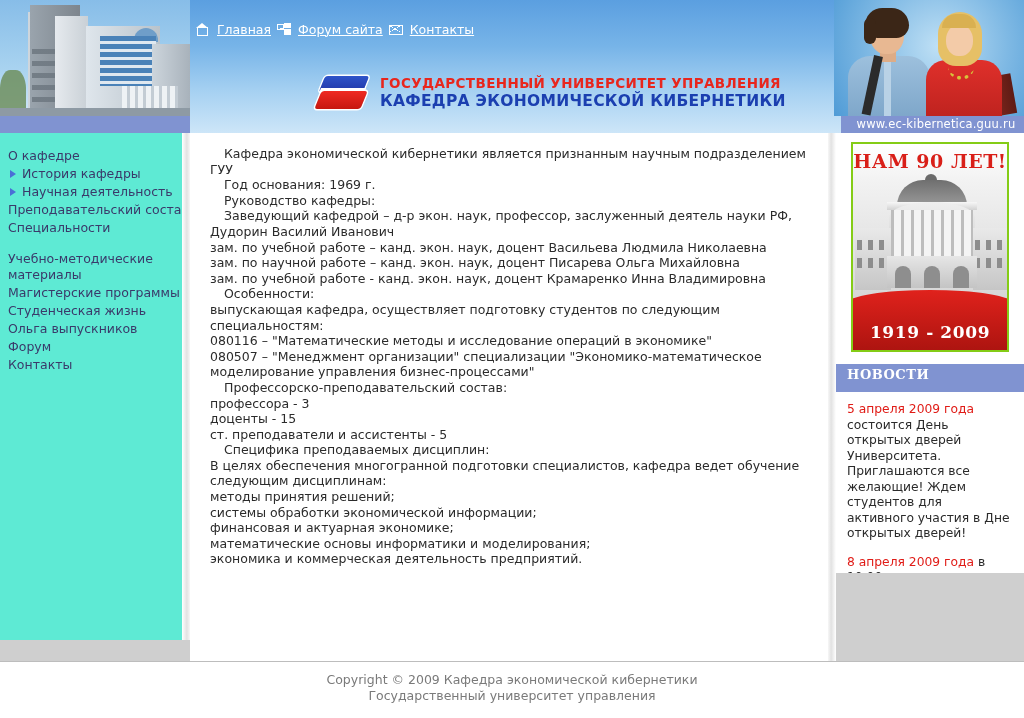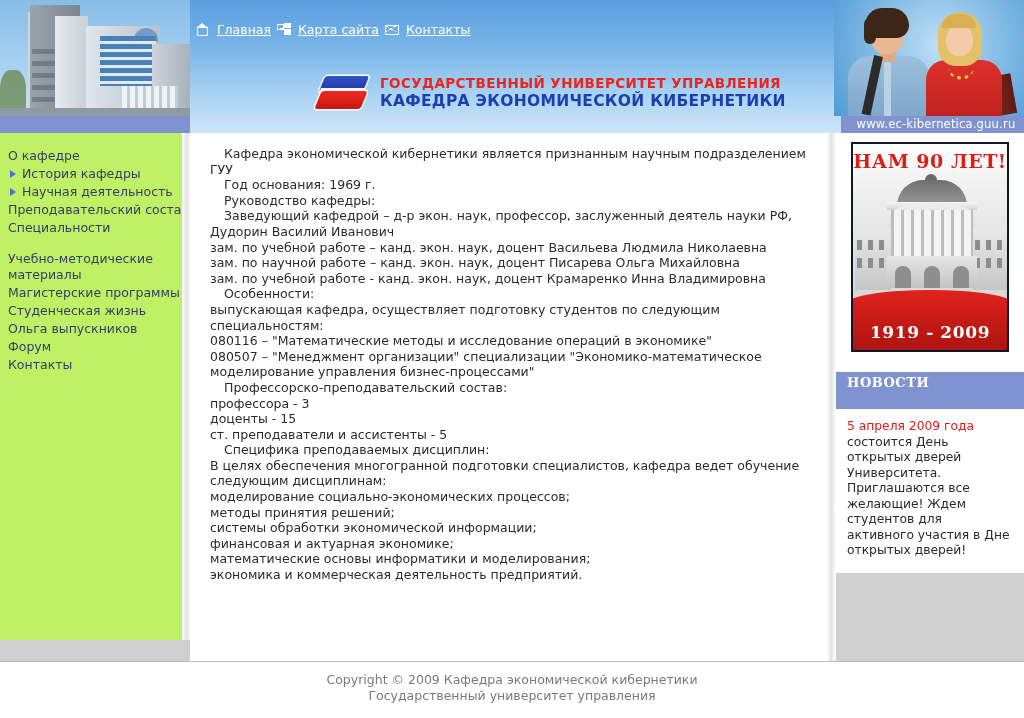--- a/index.html
+++ b/index.html
@@ -119,21 +119,21 @@
   .lm-red { position:absolute; left:0px; top:17px; width:46px; height:18px; background:linear-gradient(to bottom,#ef2a22,#c6170f); transform: skewX(-22deg); border-radius:3px; box-shadow: 0 0 0 1.5px #fff; }
   .lm-white { position:absolute; left:2px; top:14px; width:45px; height:5px; background:#fff; transform: skewX(-22deg); }
   .logo-text { line-height: 1.25; }
   .logo-l1 { color:#e8261d; font-size:13.5px; font-weight:bold; letter-spacing:.4px; }
   .logo-l2 { color:#1b3fb0; font-size:15.5px; font-weight:bold; letter-spacing:.3px; }
 
   
   .left-col {
     position: absolute; left: 0; top: 133px;
     width: 190px; height: 529px;
-    background: #bef264;
+    background: #5eead4;
     border-right: 1px solid #d8d8d8;
     box-sizing: border-box;
   }
   .menu { padding: 14px 0 0 8px; }
   .menu-item {
     font-size: 12.5px;
     color: #3a3a6a;
     line-height: 16px;
     padding: 1px 4px 1px 0;
     cursor: pointer;
@@ -181,21 +181,21 @@
   .right-col {
     position: absolute; left: 836px; top: 133px;
     width: 188px; height: 440px;
     background: #ffffff;
     box-sizing: border-box;
   }
   .anniv-card {
     position: relative;
     margin: 9px auto 0 auto;
     width: 158px; height: 210px;
-    border: 2px solid #0f172a;
+    border: 2px solid #84cc16;
     background: #ffffff;
     overflow: hidden;
     box-sizing: border-box;
   }
   .anniv-title {
     position: absolute; left:0; right:0; top: 6px;
     text-align: center;
     color: #d91f18;
     font-size: 19px;
     font-weight: bold;
@@ -231,22 +231,22 @@
     text-align: center;
     color: #ffffff;
     font-size: 17px;
     font-weight: bold;
     letter-spacing: .6px;
     z-index: 5;
     font-family: "DejaVu Serif", serif;
   }
 
   .news-head {
-    margin-top: 20px;
-    height: 37px;
+    margin-top: 12px;
+    height: 28px;
     background: #8093d1;
     color: #ffffff;
     font-family: "DejaVu Serif", serif;
     font-size: 13px;
     font-weight: bold;
     line-height: 22px;
     padding-left: 11px;
     letter-spacing: .6px;
   }
   .news-body { padding: 10px 12px 0 11px; }
@@ -322,21 +322,21 @@
     </div>
     <div class="hdr-bar-right">www.ec-kibernetica.guu.ru</div>
 
     <div class="topnav">
       <span class="nav-ico ico-home"></span>
       <a href="#">Главная</a>
       <span class="nav-ico ico-map">
           <i></i>
           <b></b>
         </span>
-      <a href="#">Карта сайта</a>
+      <a href="#">Форум сайта</a>
       <span class="nav-ico ico-mail"></span>
       <a href="#">Контакты</a>
     </div>
 
     <div class="logo-wrap">
       <div class="logo-mark">
         <div class="lm-blue"></div>
         <div class="lm-white"></div>
         <div class="lm-red"></div>
       </div>
@@ -377,21 +377,20 @@
     <p class="ind">Особенности:</p>
     <p>выпускающая кафедра, осуществляет подготовку студентов по следующим специальностям:</p>
     <p>080116 – "Математические методы и исследование операций в экономике"</p>
     <p>080507 – "Менеджмент организации" специализации "Экономико-математическое моделирование управления бизнес-процессами"</p>
     <p class="ind">Профессорско-преподавательский состав:</p>
     <p>профессора - 3</p>
     <p>доценты - 15</p>
     <p>ст. преподаватели и ассистенты - 5</p>
     <p class="ind">Специфика преподаваемых дисциплин:</p>
     <p>В целях обеспечения многогранной подготовки специалистов, кафедра ведет обучение следующим дисциплинам:</p>
-    <p>моделирование социально-экономических процессов;</p>
     <p>методы принятия решений;</p>
     <p>системы обработки экономической информации;</p>
     <p>финансовая и актуарная экономике;</p>
     <p>математические основы информатики и моделирования;</p>
     <p>экономика и коммерческая деятельность предприятий.</p>
   </div>
 
   <div class="right-col">
 
     <div class="anniv-card">

